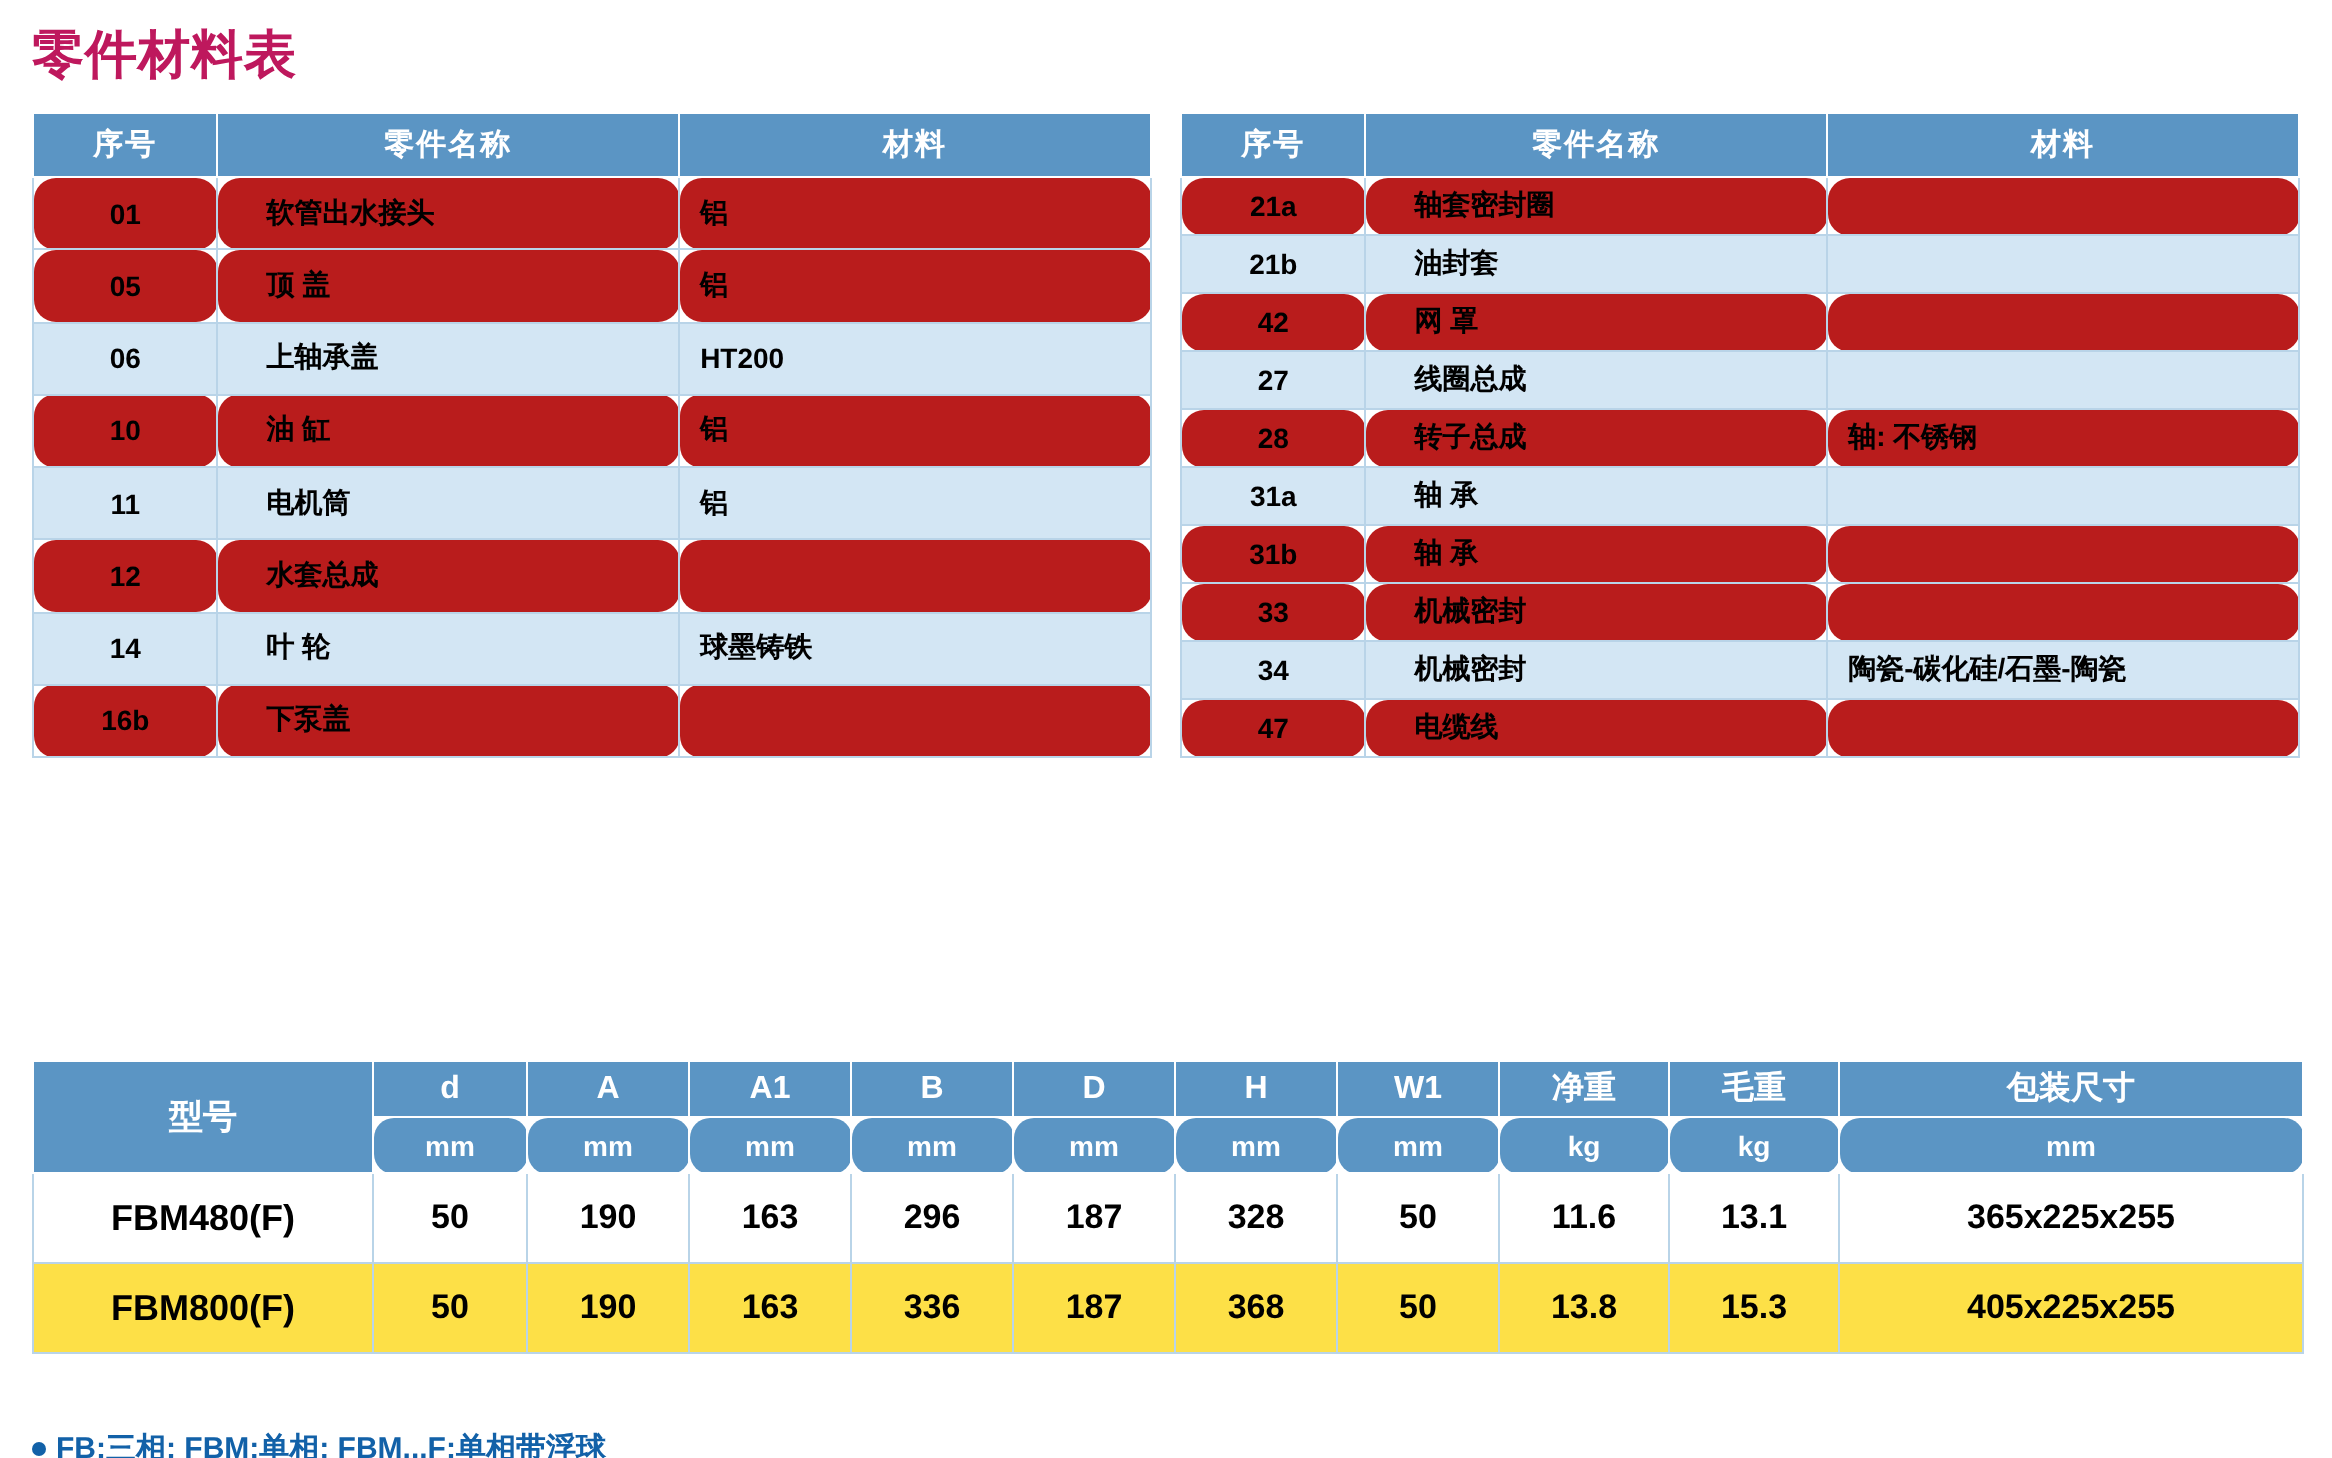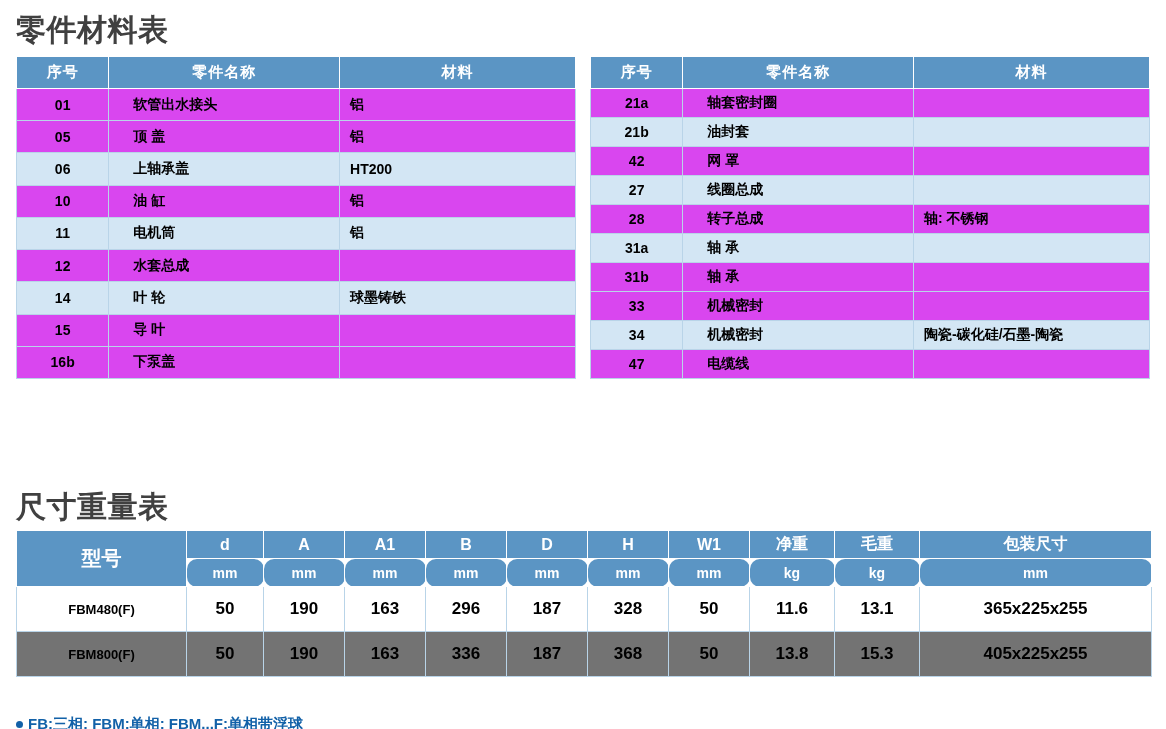--- a/index.html
+++ b/index.html
@@ -16,22 +16,22 @@
     overflow: hidden;
   }
   .page {
     position: relative;
     width: 1166px;
     height: 729px;
     box-sizing: border-box;
     padding: 0 16px;
   }
   h1.section-title {
-    color: #404040;
-    font-size: 30px;
+    color: #be185d;
+    font-size: 26px;
     font-weight: bold;
     margin: 0;
     letter-spacing: 0.5px;
   }
   #parts-title {
     position: absolute;
     left: 16px;
     top: 10px;
   }
   #dims-title {
@@ -70,21 +70,22 @@
     border: 1px solid #b9d4e8;
     font-size: 14px;
     font-weight: bold;
     padding: 0 6px;
     box-sizing: border-box;
   }
   table.parts tr.alt td {
     background: #d3e6f4;
   }
   table.parts tr.plain td {
-    background: #d946ef;
+    background: #b91c1c;
+    border-radius: 11px;
   }
   table.parts td.c-no {
     text-align: center;
     width: 90px;
   }
   table.parts td.c-name {
     text-align: left;
     width: 225px;
     padding-left: 24px;
   }
@@ -110,43 +111,43 @@
     width: 1134px;
   }
   table.dims th {
     background: #5b95c4;
     color: #fff;
     border: 1px solid #ffffff;
     font-weight: bold;
     text-align: center;
   }
   table.dims th.model {
-    font-size: 20px;
+    font-size: 17px;
     height: 50px;
   }
   table.dims th.sym {
     font-size: 16px;
     height: 25px;
   }
   table.dims th.unit {
     font-size: 14px;
     height: 25px;
     font-weight: bold;
     border-radius: 10px;
   }
   table.dims td {
     border: 1px solid #b9d4e8;
     text-align: center;
     font-size: 17px;
     font-weight: bold;
     height: 42px;
   }
   table.dims tr.row-white td { background: #ffffff; }
-  table.dims tr.row-blue td { background: #737373; }
-  table.dims td.model-cell { font-size: 13px; margin-left: 32px; }
+  table.dims tr.row-blue td { background: #fde047; }
+  table.dims td.model-cell { font-size: 18px; margin-left: 32px; }
 
   .note {
     position: absolute;
     left: 16px;
     top: 690px;
     color: #1261a8;
     font-size: 15px;
     font-weight: bold;
     display: flex;
     align-items: center;
@@ -212,25 +213,20 @@
             <td class="c-no">12</td>
             <td class="c-name">水套总成</td>
             <td class="c-mat"></td>
           </tr>
           <tr class="alt">
             <td class="c-no">14</td>
             <td class="c-name">叶 轮</td>
             <td class="c-mat">球墨铸铁</td>
           </tr>
           <tr class="plain">
-            <td class="c-no">15</td>
-            <td class="c-name">导 叶</td>
-            <td class="c-mat"></td>
-          </tr>
-          <tr class="plain">
             <td class="c-no">16b</td>
             <td class="c-name">下泵盖</td>
             <td class="c-mat"></td>
           </tr>
         </tbody>
     </table>
 
     <table class="parts">
       <colgroup>
           <col class="no">
@@ -292,21 +288,20 @@
           </tr>
           <tr class="plain">
             <td class="c-no">47</td>
             <td class="c-name">电缆线</td>
             <td class="c-mat"></td>
           </tr>
         </tbody>
     </table>
   </div>
 
-  <h1 class="section-title" id="dims-title">尺寸重量表</h1>
 
   <div class="dims-wrap">
     <table class="dims">
       <colgroup id="dims-cols">
           <col style="width: 170px;">
           <col style="width: 77px;">
           <col style="width: 81px;">
           <col style="width: 81px;">
           <col style="width: 81px;">
           <col style="width: 81px;">

